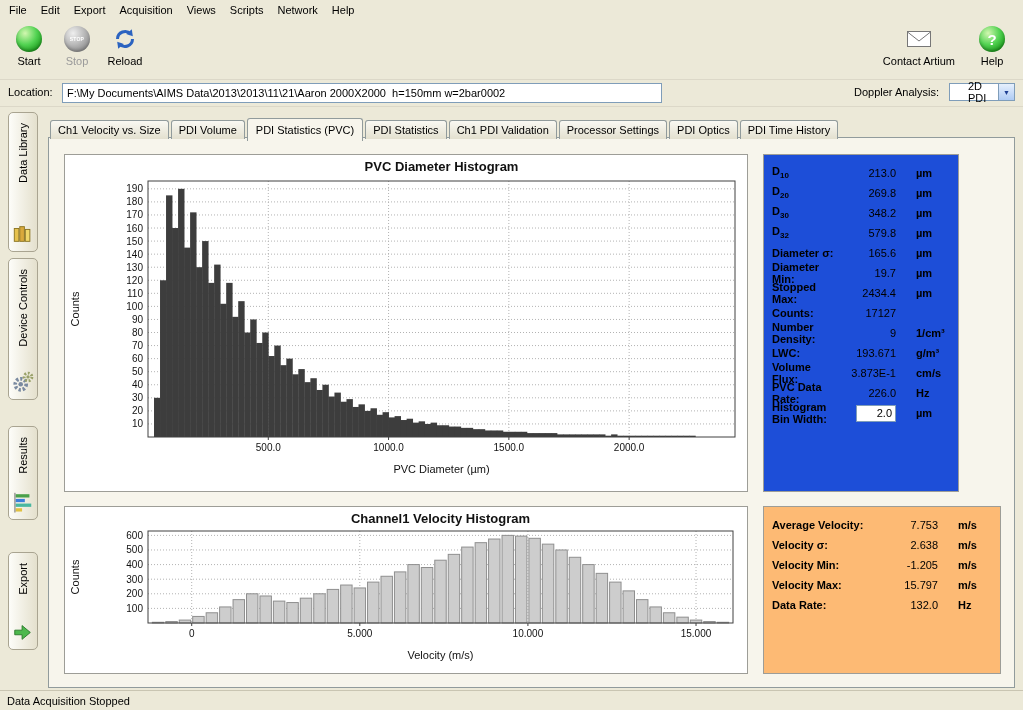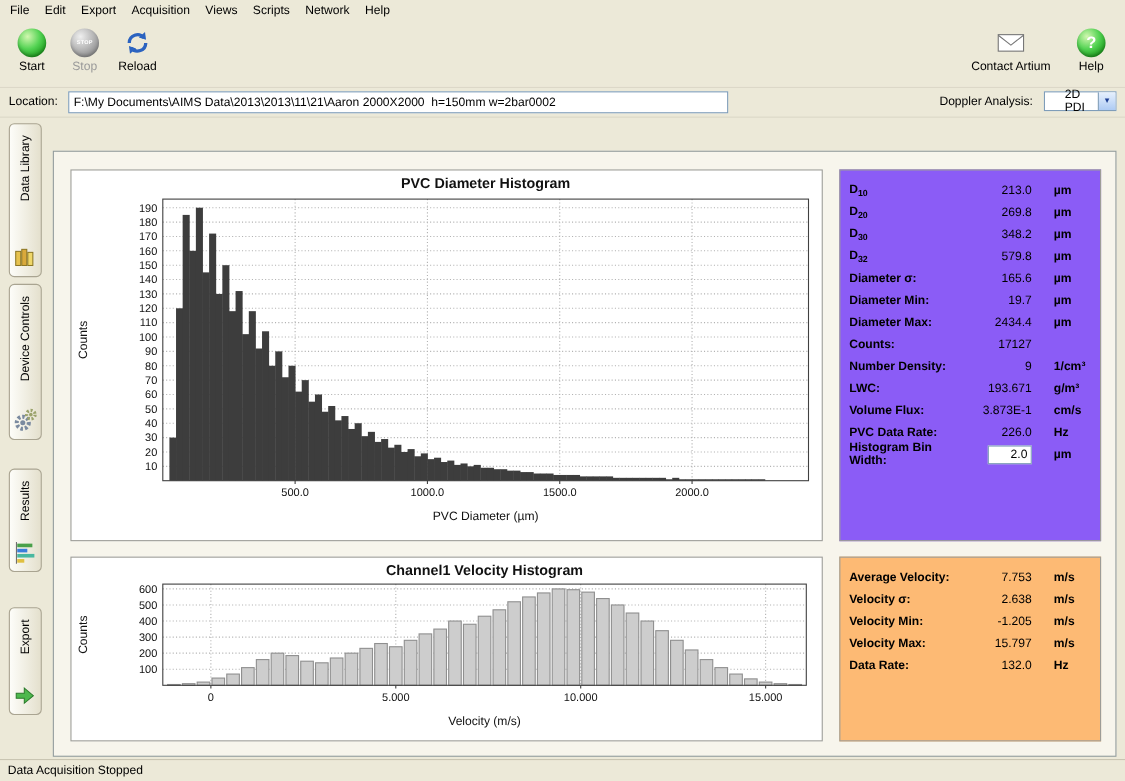--- a/index.html
+++ b/index.html
@@ -46,21 +46,21 @@
   .tab-strip{position:absolute;left:50px;top:118px;height:22px;display:flex;z-index:10;}
   .tab{height:13px;line-height:13px;padding:3px 7px 2px;margin-right:2px;margin-top:2px;border:1px solid #919b9c;border-bottom:none;
        border-radius:3px 3px 0 0;background:linear-gradient(#f9f8f2,#e3e0cf);cursor:default;white-space:nowrap;}
   .tab.active{margin-top:0;padding:5px 8px 4px;background:#f7f5ec;z-index:12;position:relative;}
 
   
   .content-box{position:absolute;left:48px;top:137px;width:967px;height:551px;box-sizing:border-box;
        border:1px solid #919b9c;background:#f7f5ec;}
   .panel{position:absolute;box-sizing:border-box;background:#fff;border:1px solid #9d9d97;}
   .chart-panel1{left:15px;top:16px;width:684px;height:338px;}
-  .stats-panel1{left:714px;top:16px;width:238px;height:338px;background:#8b5cf6;}
+  .stats-panel1{left:714px;top:16px;width:196px;height:338px;background:#1d4ed8;}
   .chart-panel2{left:15px;top:368px;width:684px;height:168px;}
   .stats-panel2{left:714px;top:368px;width:238px;height:168px;background:#fdba74;}
   .chart-host{width:682px;height:336px;}
   .chart-host2{width:682px;height:166px;}
   svg text{font-family:"Liberation Sans",sans-serif;}
 
   
   .stats-body{padding-top:8px;}
   .stat-row{display:flex;align-items:center;height:20px;padding:0 6px 0 8px;}
   .stat-label{flex:1;font-weight:bold;}
@@ -168,20 +168,30 @@
           </svg></span>
       </div>
       <div class="side-tab" style="top: 552px; height: 98px;">
         <span class="side-label">Export</span>
         <span class="side-icon"><svg viewBox="0 0 24 24" width="22" height="22">
             <path d="M3 10 L11 10 L11 5 L20 12.5 L11 20 L11 15 L3 15 Z" fill="#4db84d" stroke="#2a7a2a"></path>
           </svg></span>
       </div>
     </div>
 
+  <div class="tab-strip">
+      <div class="tab">Ch1 Velocity vs. Size</div>
+      <div class="tab">PDI Volume</div>
+      <div class="tab active">PDI Statistics (PVC)</div>
+      <div class="tab">PDI Statistics</div>
+      <div class="tab">Ch1 PDI Validation</div>
+      <div class="tab">Processor Settings</div>
+      <div class="tab">PDI Optics</div>
+      <div class="tab">PDI Time History</div>
+    </div>
 
   <div class="content-box">
     <div class="panel chart-panel1">
       <div class="chart-host" id="chart1"><svg width="682" height="336">
             <line x1="83" y1="268.9387755102041" x2="670" y2="268.9387755102041" stroke="#b3b3b3" stroke-dasharray="1,2"></line>
             <line x1="83" y1="255.87755102040816" x2="670" y2="255.87755102040816" stroke="#b3b3b3" stroke-dasharray="1,2"></line>
             <line x1="83" y1="242.81632653061223" x2="670" y2="242.81632653061223" stroke="#b3b3b3" stroke-dasharray="1,2"></line>
             <line x1="83" y1="229.75510204081633" x2="670" y2="229.75510204081633" stroke="#b3b3b3" stroke-dasharray="1,2"></line>
             <line x1="83" y1="216.69387755102042" x2="670" y2="216.69387755102042" stroke="#b3b3b3" stroke-dasharray="1,2"></line>
             <line x1="83" y1="203.6326530612245" x2="670" y2="203.6326530612245" stroke="#b3b3b3" stroke-dasharray="1,2"></line>
@@ -351,21 +361,21 @@
             <span class="stat-label">Diameter σ:</span>
             <span class="stat-value">165.6</span>
             <span class="stat-unit">µm</span>
           </div>
           <div class="stat-row">
             <span class="stat-label">Diameter Min:</span>
             <span class="stat-value">19.7</span>
             <span class="stat-unit">µm</span>
           </div>
           <div class="stat-row">
-            <span class="stat-label">Diameter Max:</span>
+            <span class="stat-label">Stopped Max:</span>
             <span class="stat-value">2434.4</span>
             <span class="stat-unit">µm</span>
           </div>
           <div class="stat-row">
             <span class="stat-label">Counts:</span>
             <span class="stat-value">17127</span>
             <span class="stat-unit"></span>
           </div>
           <div class="stat-row">
             <span class="stat-label">Number Density:</span>

